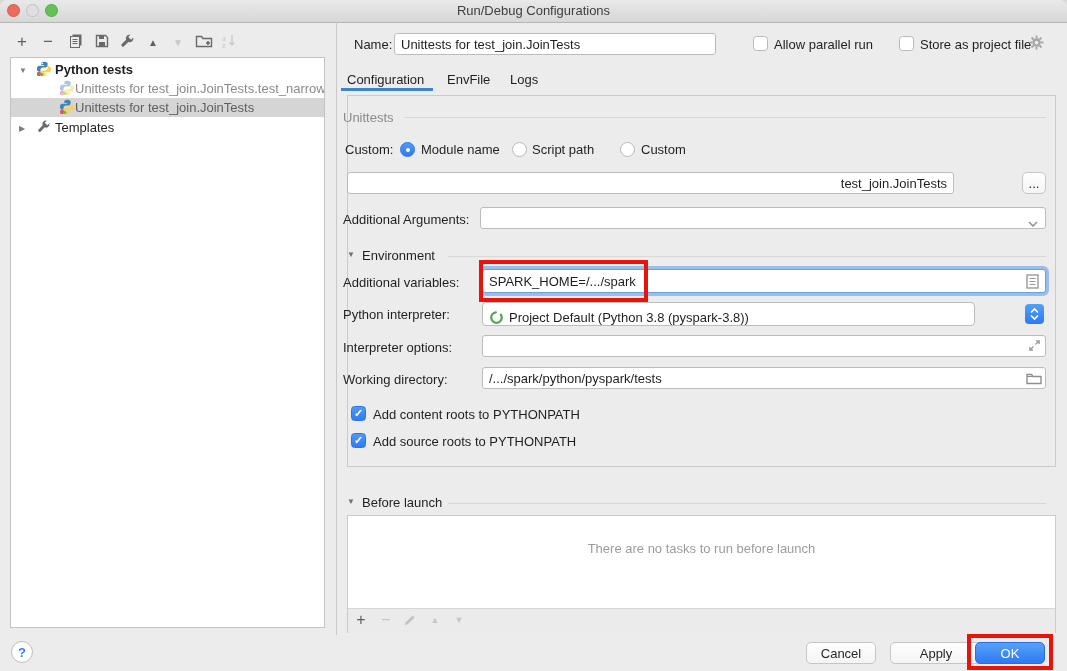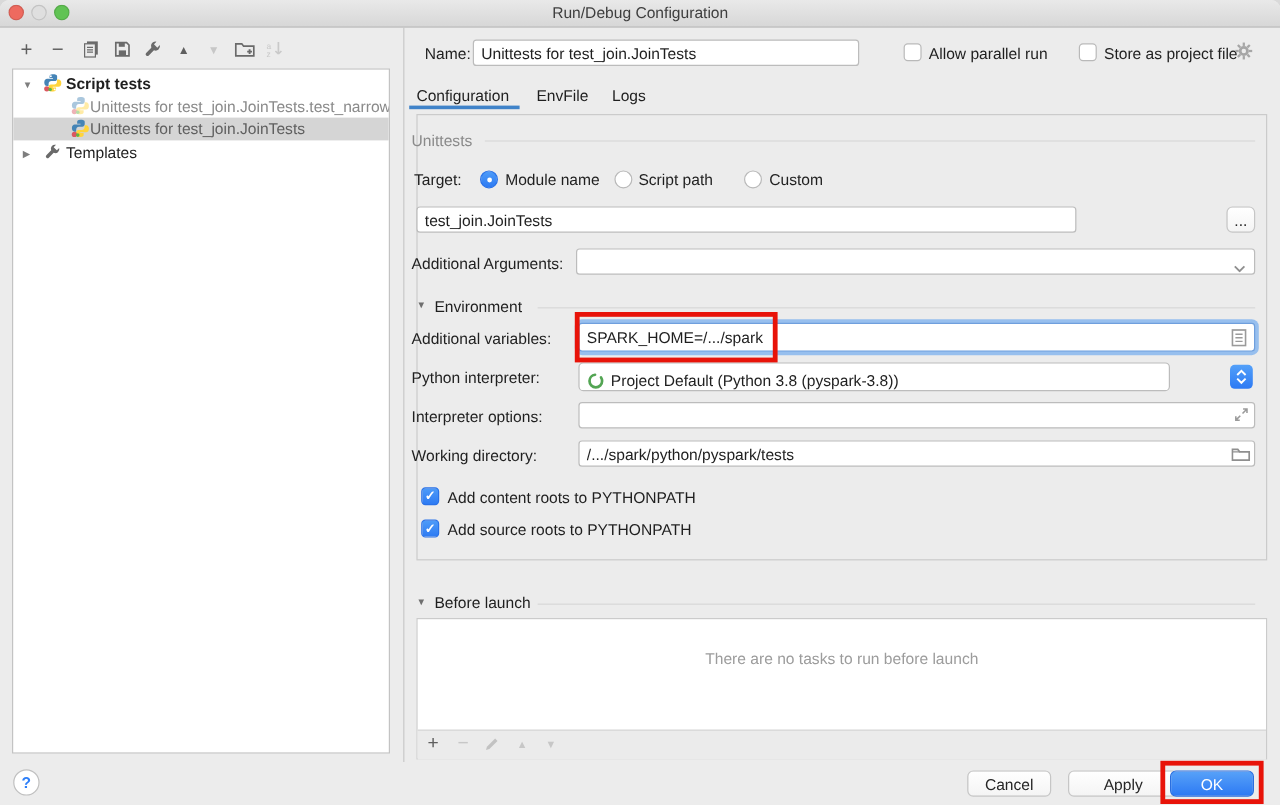--- a/index.html
+++ b/index.html
@@ -60,21 +60,21 @@
 </style>
 </head>
 <body>
 
 <div id="app">
 
   <div class="titlebar">
     <div class="light" style="left:7px;background:#ee6a5f;"></div>
     <div class="light" style="left:26px;background:#dfdfdf;"></div>
     <div class="light" style="left:45px;background:#61c354;"></div>
-    <div class="title">Run/Debug Configuration</div>
+    <div class="title">Run/Debug Configurations</div>
   </div>
 
   <div class="vsep"></div>
 
   <div class="tbtn" style="left:11px;top:32px;">
     <span class="glyph-dark" style="font-size:17px;">+</span>
     </div>
   <div class="tbtn" style="left:37px;top:32px;">
     <span class="glyph-dark" style="font-size:17px;">−</span>
     </div>
@@ -119,21 +119,21 @@
 
   <div class="treebox">
     <div class="trow" style="top:2px;">
       <span class="arrow" style="left:8px;">▼</span>
       <span class="ticon" style="left:25px;"><svg width="16" height="16" viewBox="0 0 16 16">
             <path fill="#4584b6" d="M7.9.8C5.6.8 5.3 1.9 5.3 2.5v1.6h2.8v.6H3.3C2 4.7.9 5.8.9 7.7c0 1.9 1 3 2.3 3h1.3V8.9c0-1.3 1-2.3 2.3-2.3h2.8c1.1 0 2-.9 2-2V2.5C11.6 1.3 10.2.8 7.9.8zM6.4 1.7a.8.8 0 1 1 0 1.6.8.8 0 0 1 0-1.6z"></path>
             <path fill="#ffd43b" d="M8.1 15.2c2.3 0 2.6-1.1 2.6-1.7v-1.6H7.9v-.6h4.8c1.3 0 2.4-1.1 2.4-3 0-1.9-1-3-2.3-3h-1.3v1.8c0 1.3-1 2.3-2.3 2.3H6.4c-1.1 0-2 .9-2 2v2.1c0 1.2 1.4 1.7 3.7 1.7zm1.5-.9a.8.8 0 1 1 0-1.6.8.8 0 0 1 0 1.6z"></path>
             <circle cx="3" cy="13" r="2.2" fill="#db5860"></circle>
             <circle cx="5.8" cy="13.6" r="1.5" fill="#62b543"></circle>
           </svg></span>
-      <span class="tlabel" style="left:44px;font-weight:bold;">Script tests</span>
+      <span class="tlabel" style="left:44px;font-weight:bold;">Python tests</span>
     </div>
     <div class="trow" style="top:21px;">
       <span class="ticon" style="left:48px;opacity:.45;"><svg width="16" height="16" viewBox="0 0 16 16">
             <path fill="#4584b6" d="M7.9.8C5.6.8 5.3 1.9 5.3 2.5v1.6h2.8v.6H3.3C2 4.7.9 5.8.9 7.7c0 1.9 1 3 2.3 3h1.3V8.9c0-1.3 1-2.3 2.3-2.3h2.8c1.1 0 2-.9 2-2V2.5C11.6 1.3 10.2.8 7.9.8z"></path>
             <path fill="#ffd43b" d="M8.1 15.2c2.3 0 2.6-1.1 2.6-1.7v-1.6H7.9v-.6h4.8c1.3 0 2.4-1.1 2.4-3 0-1.9-1-3-2.3-3h-1.3v1.8c0 1.3-1 2.3-2.3 2.3H6.4c-1.1 0-2 .9-2 2v2.1c0 1.2 1.4 1.7 3.7 1.7z"></path>
             <circle cx="3" cy="13" r="2.2" fill="#db5860"></circle>
             <circle cx="5.8" cy="13.6" r="1.5" fill="#62b543"></circle>
           </svg></span>
       <span class="tlabel" style="left:64px;color:#8a8a8a;">Unittests for test_join.JoinTests.test_narrow</span>
     </div>
@@ -181,29 +181,29 @@
   <div class="tab" style="left:347px;top:72px;">Configuration</div>
   <div class="tab" style="left:447px;top:72px;">EnvFile</div>
   <div class="tab" style="left:510px;top:72px;">Logs</div>
   <div class="tabline" style="left:341px;top:88px;width:92px;"></div>
 
   <div class="groupbox" style="left:347px;top:95px;width:709px;height:372px;"></div>
 
   <div class="lbl dimlbl" style="left:343px;top:110px;">Unittests</div>
   <div class="sepline" style="left:404px;top:117px;width:642px;"></div>
 
-  <div class="lbl" style="left:345px;top:142px;">Target:</div>
+  <div class="lbl" style="left:345px;top:142px;">Custom:</div>
   <div class="radio sel" style="left:400px;top:142px;"></div>
   <div class="lbl" style="left:421px;top:142px;">Module name</div>
   <div class="radio" style="left:512px;top:142px;"></div>
   <div class="lbl" style="left:532px;top:142px;">Script path</div>
   <div class="radio" style="left:620px;top:142px;"></div>
   <div class="lbl" style="left:641px;top:142px;">Custom</div>
 
-  <input class="field" style="left: 347px; top: 172px; width: 550px;" value="test_join.JoinTests">
+  <input class="field" style="left: 347px; top: 172px; width: 607px; text-align: right;" value="test_join.JoinTests">
   <div class="btn" style="left:1022px;top:172px;width:24px;">
       <span>...</span>
     </div>
 
   <div class="lbl" style="left:343px;top:212px;">Additional Arguments:</div>
   <input class="field" style="left: 480px; top: 207px; width: 566px;">
   <div class="abs" style="left:1028px;top:215px;"><svg width="10" height="6" viewBox="0 0 10 6">
         <path d="M1 1l4 4 4-4" fill="none" stroke="#8f8f8f" stroke-width="1.5"></path>
       </svg></div>
 

